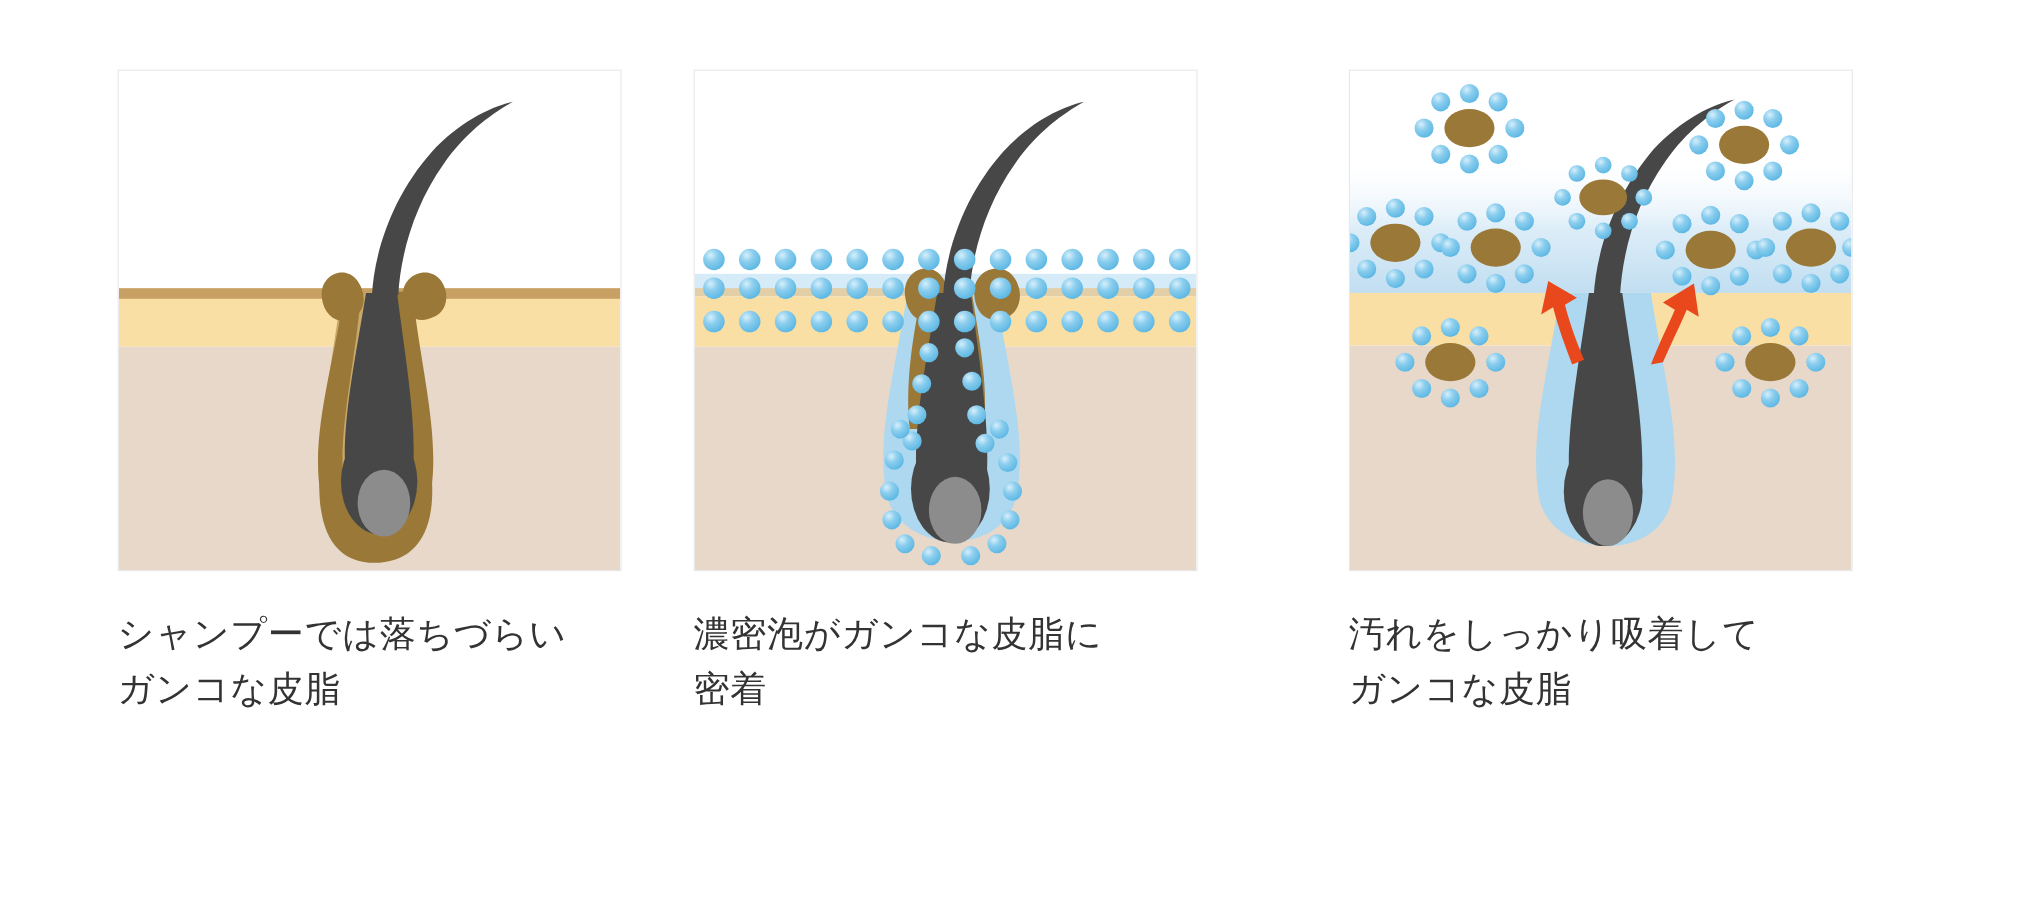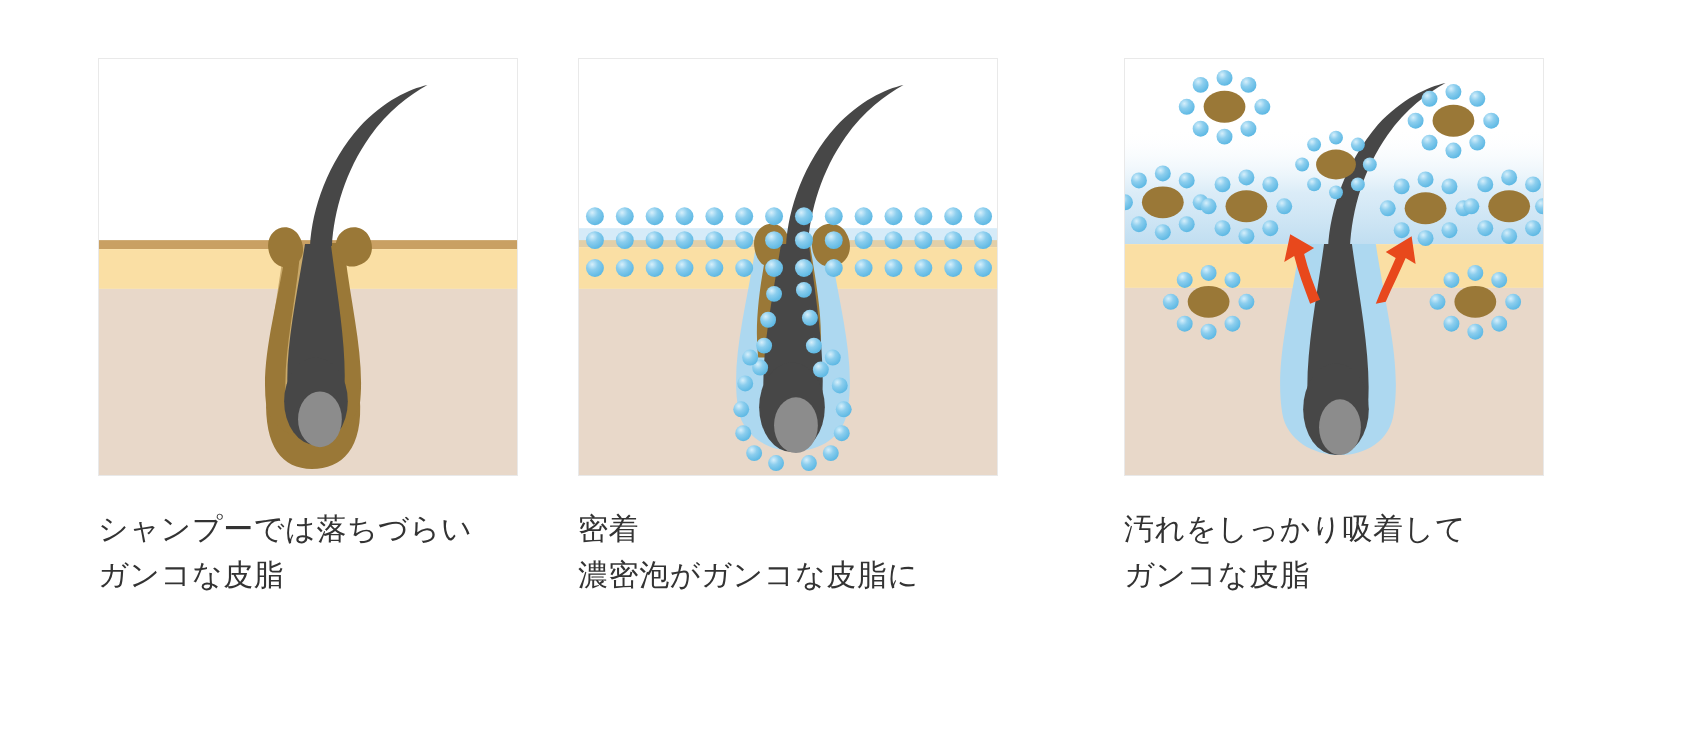--- a/index.html
+++ b/index.html
@@ -215,22 +215,22 @@
                 <circle cx="264" cy="376" r="8"></circle>
               <circle cx="176" cy="396" r="8"></circle>
                 <circle cx="253" cy="396" r="8"></circle>
               <circle cx="198" cy="406" r="8"></circle>
                 <circle cx="231" cy="406" r="8"></circle>
             </g>
           </g>
         </svg>
       </div>
       <div class="caption">
+        <span class="line">濃密泡がガンコな皮脂に</span>
         <span class="line">密着</span>
-        <span class="line">濃密泡がガンコな皮脂に</span>
       </div>
     </div>
 
     <div class="step step-3">
       <div class="figure">
         <svg viewBox="0 0 420 418" xmlns="http://www.w3.org/2000/svg">
           <defs>
             <clipPath id="clip3">
                 <rect x="0" y="0" width="420" height="418"></rect>
               </clipPath>

